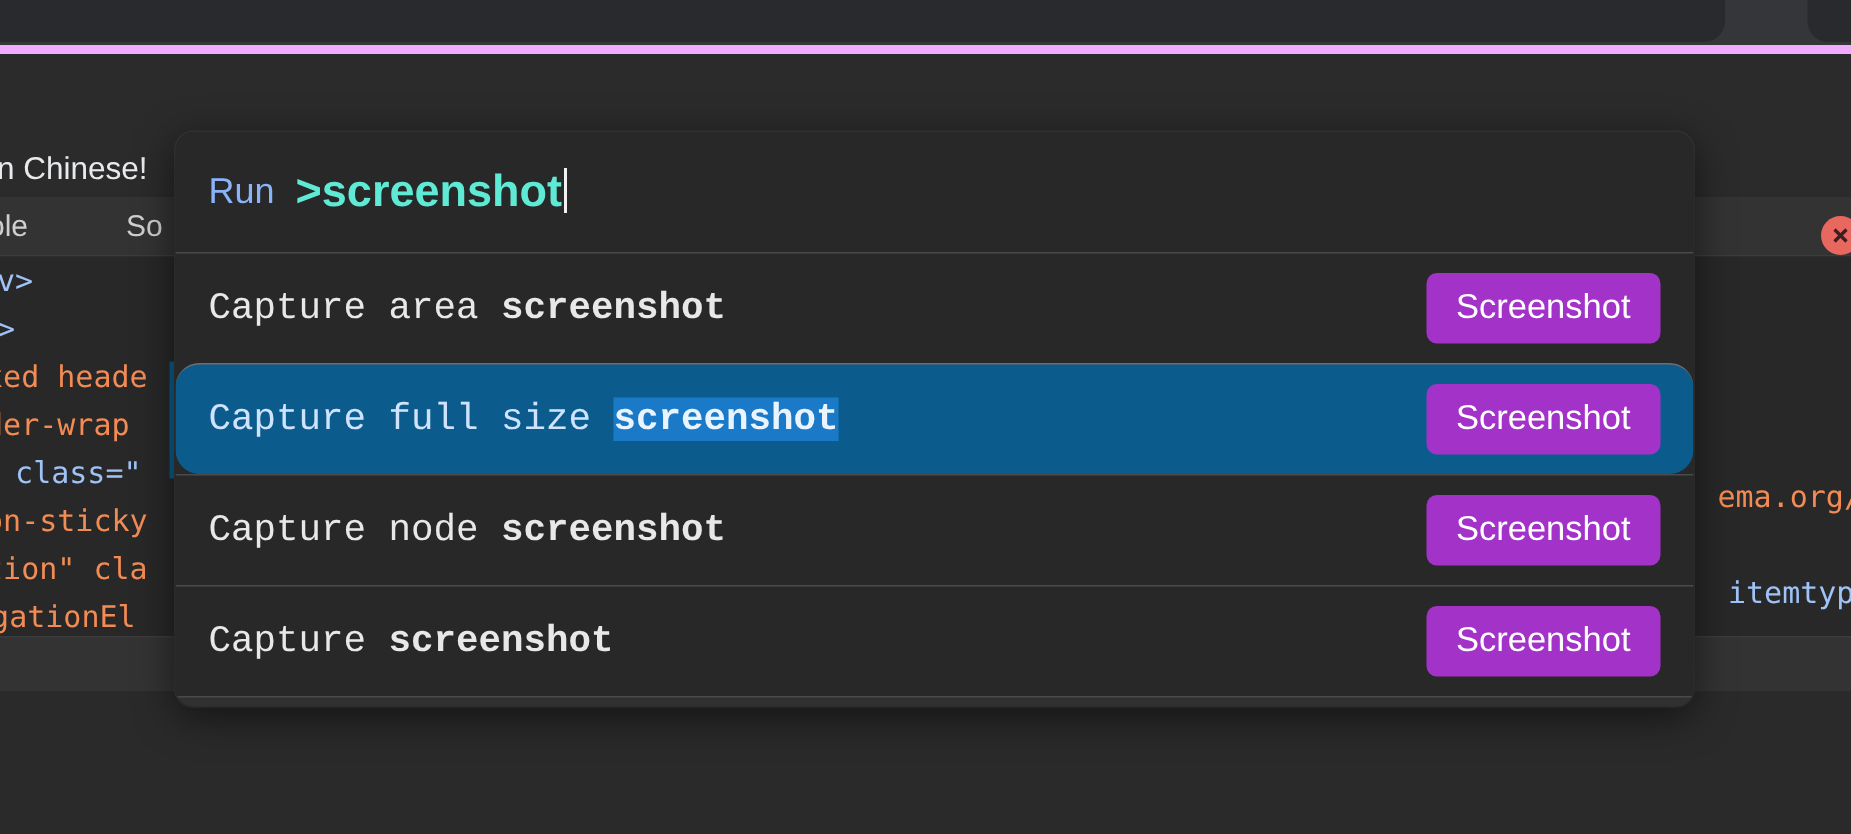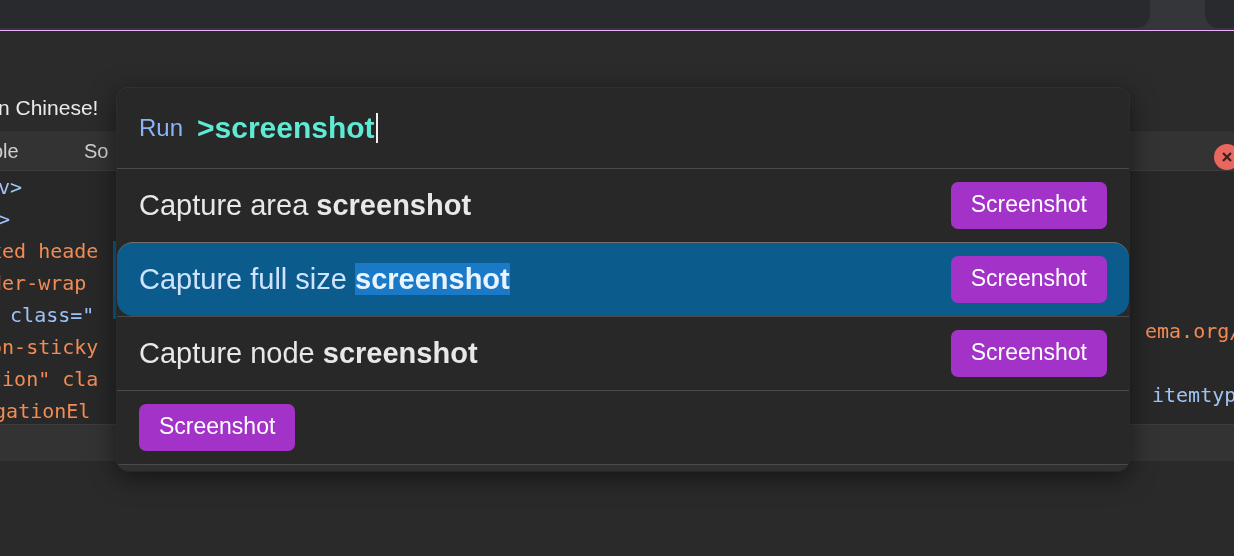--- a/index.html
+++ b/index.html
@@ -42,21 +42,21 @@
   }
   .tabsync-icon {
     position: absolute; top: -22px; left: 1135px;
   }
 
   
   .infobar {
     position: absolute; left: 0; top: 30px;
     width: 1234px; height: 100px;
     background: #2b2b2b;
-    border-top: 1px solid #f0abfc;
+    border-top: 6px solid #f0abfc;
     overflow: hidden;
   }
   .infobar-row {
     position: absolute; left: 0; top: 56px;
     display: flex; align-items: center; gap: 20px;
     white-space: nowrap;
   }
   .infobar-text {
     font-size: 21px; color: #e8eaed;
     margin-left: -2px;
@@ -192,23 +192,23 @@
     border-top: 1px solid #4a4a4a;
     cursor: pointer;
   }
   .cd-item:first-child { border-top: 1px solid #4a4a4a; }
   .cd-item.selected {
     background: #0b5c8c;
     border-top-color: #6f6f6f;
     border-radius: 16px;
   }
   .cd-item-title {
-    font-size: 29px;
+    font-size: 25px;
     color: #e8e8e8;
-    font-family: Liberation Sans, sans-serif;
+    font-family: Liberation Mono, monospace;
     white-space: nowrap;
     flex: 1 1 auto;
   }
   .cd-item.selected .cd-item-title { color: #cfe3ff; }
   .cd-item-title b { font-weight: bold; }
   .cd-item.selected .cd-item-title b {
     background: #1a7ac8;
     color: #eaf4ff;
   }
   .cd-tag {
@@ -307,20 +307,21 @@
         <span class="cd-item-title"><span>Capture full size </span><b>screenshot</b></span>
         <span class="cd-tag">Screenshot</span>
       </div>
 
       <div class="cd-item">
         <span class="cd-item-title"><span>Capture node </span><b>screenshot</b></span>
         <span class="cd-tag">Screenshot</span>
       </div>
 
       <div class="cd-item">
+        <span class="cd-item-title"><span>Capture </span><b>screenshot</b></span>
         <span class="cd-tag">Screenshot</span>
       </div>
 
     </div>
 
     <div class="cd-footer"></div>
   </div>
 
 </div>
 

